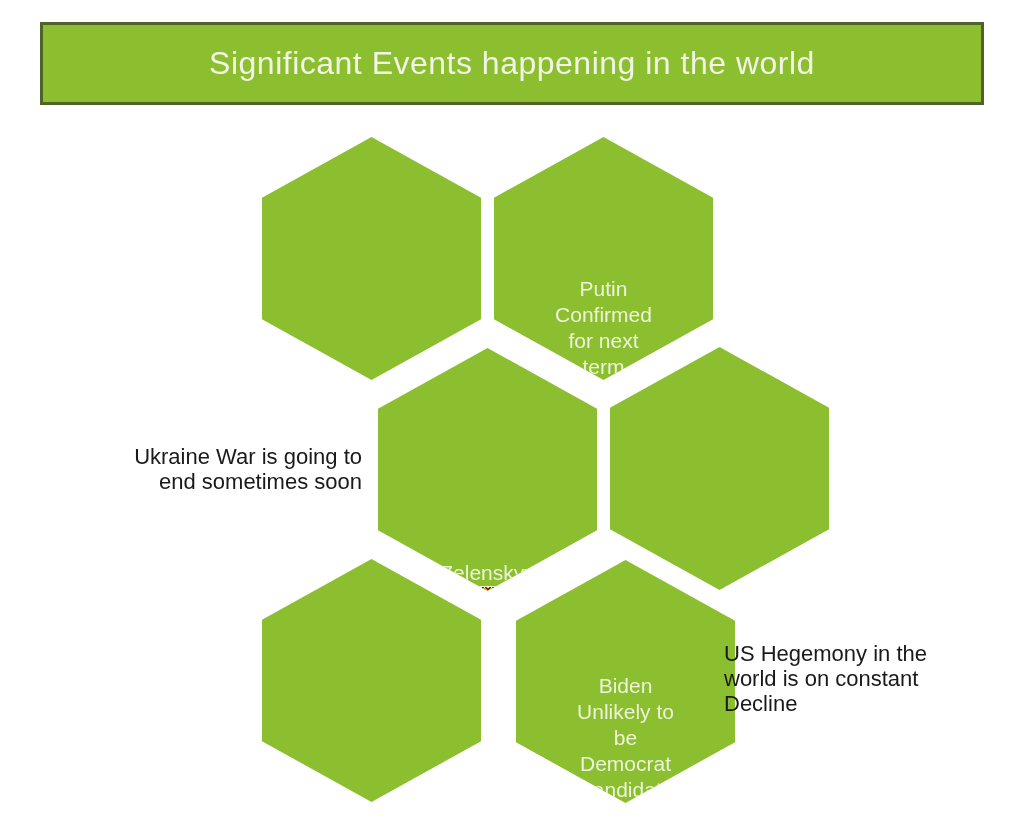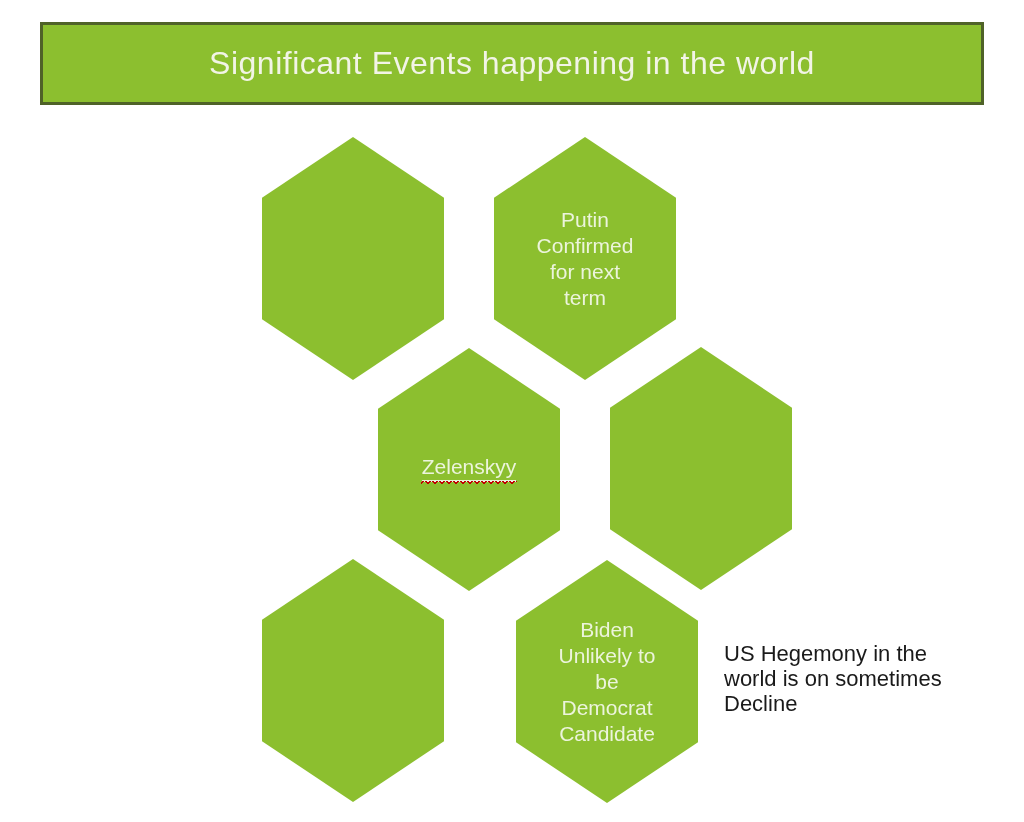--- a/index.html
+++ b/index.html
@@ -20,24 +20,24 @@
   }
   .banner-title{
     color:#F2F4E6;
     font-size:32px;
     letter-spacing:0.5px;
     white-space:nowrap;
   }
   
   .hex{
     position:absolute;
-    width:182px;height:243px;
+    width:219px;height:243px;
     background:#8CBF2F;
     clip-path:polygon(50% 0%,100% 25%,100% 75%,50% 100%,0% 75%,0% 25%);
-    display:flex;align-items:center;justify-content:center;
+    display:flex;align-items:flex-end;justify-content:center;
   }
   .hex-text{
     color:#ECF4DC;
     font-size:21px;
     line-height:26px;
     text-align:center;
     white-space:pre-line;
   }
   .hex-a{left:262px;top:137px;}
   .hex-b{left:494px;top:137px;}
@@ -92,28 +92,30 @@
 for next
 term</div>
   </div>
 
   <div class="hex hex-c">
     <div class="hex-text"><span class="misspell">Zelenskyy</span></div>
   </div>
   <div class="hex hex-d">
     <div class="hex-text"></div>
   </div>
+  <div class="note note-ukraine">Ukraine War is going to
+end sometimes soon</div>
 
   <div class="hex hex-e">
     <div class="hex-text"></div>
   </div>
   <div class="hex hex-f">
     <div class="hex-text">Biden
 Unlikely to
 be
 Democrat
 Candidate</div>
   </div>
   <div class="note note-us">US Hegemony in the
-world is on sometimes
+world is on constant
 Decline</div>
 
 </div>
 
 </body></html>

